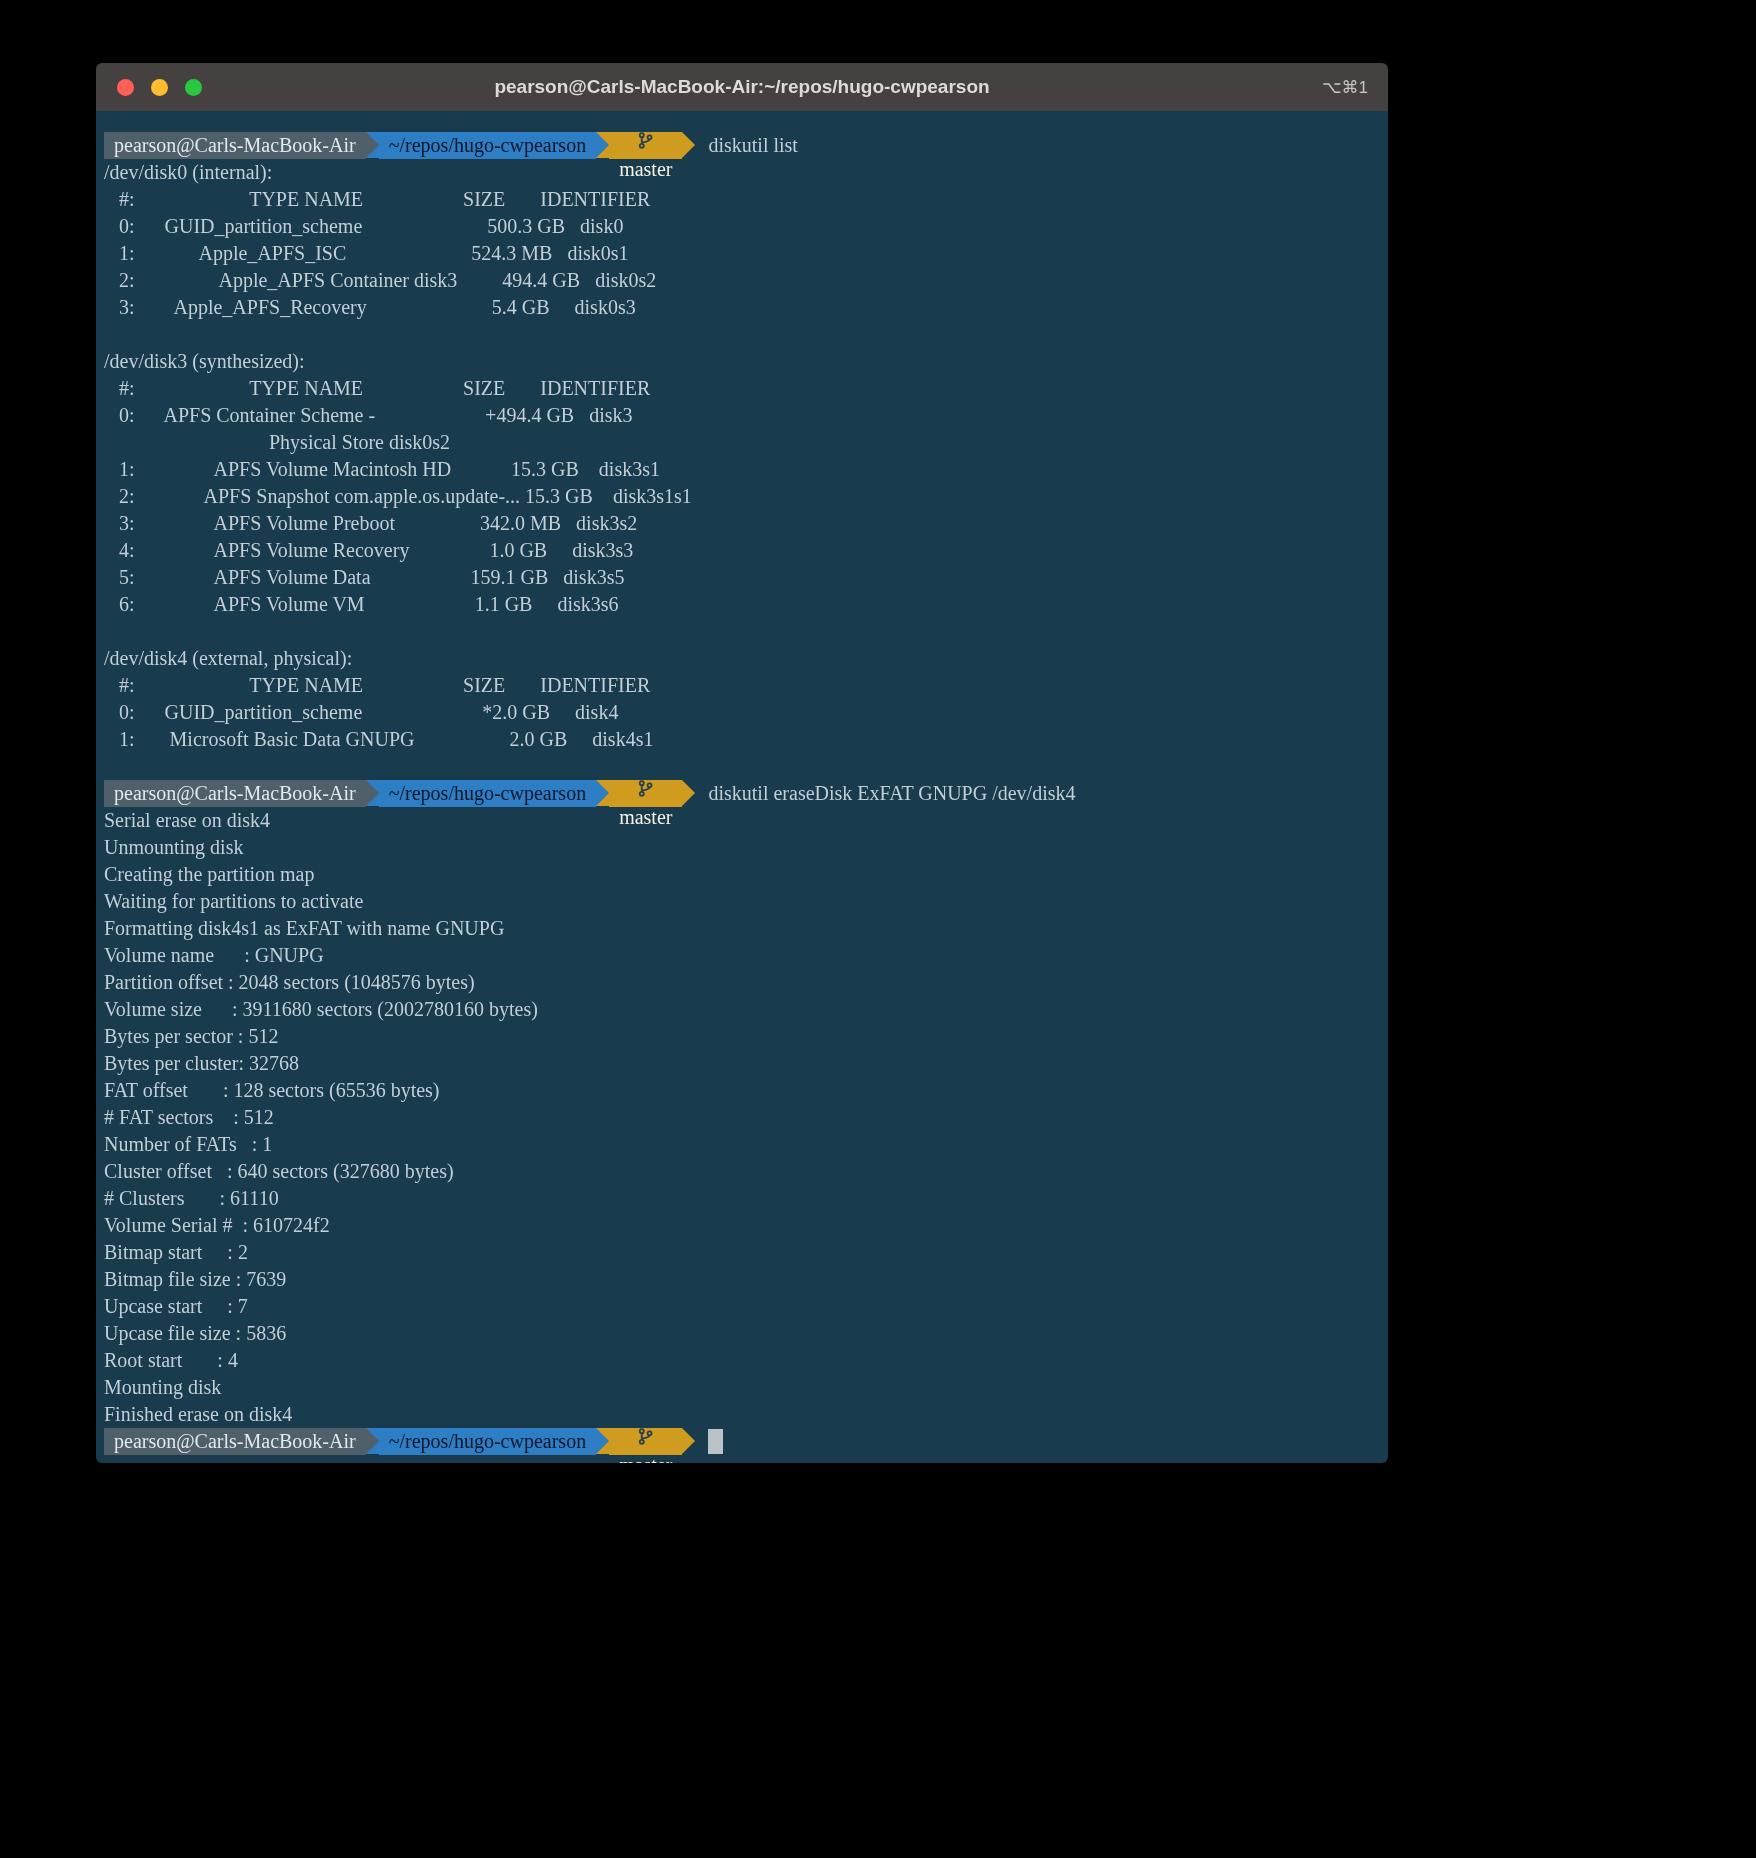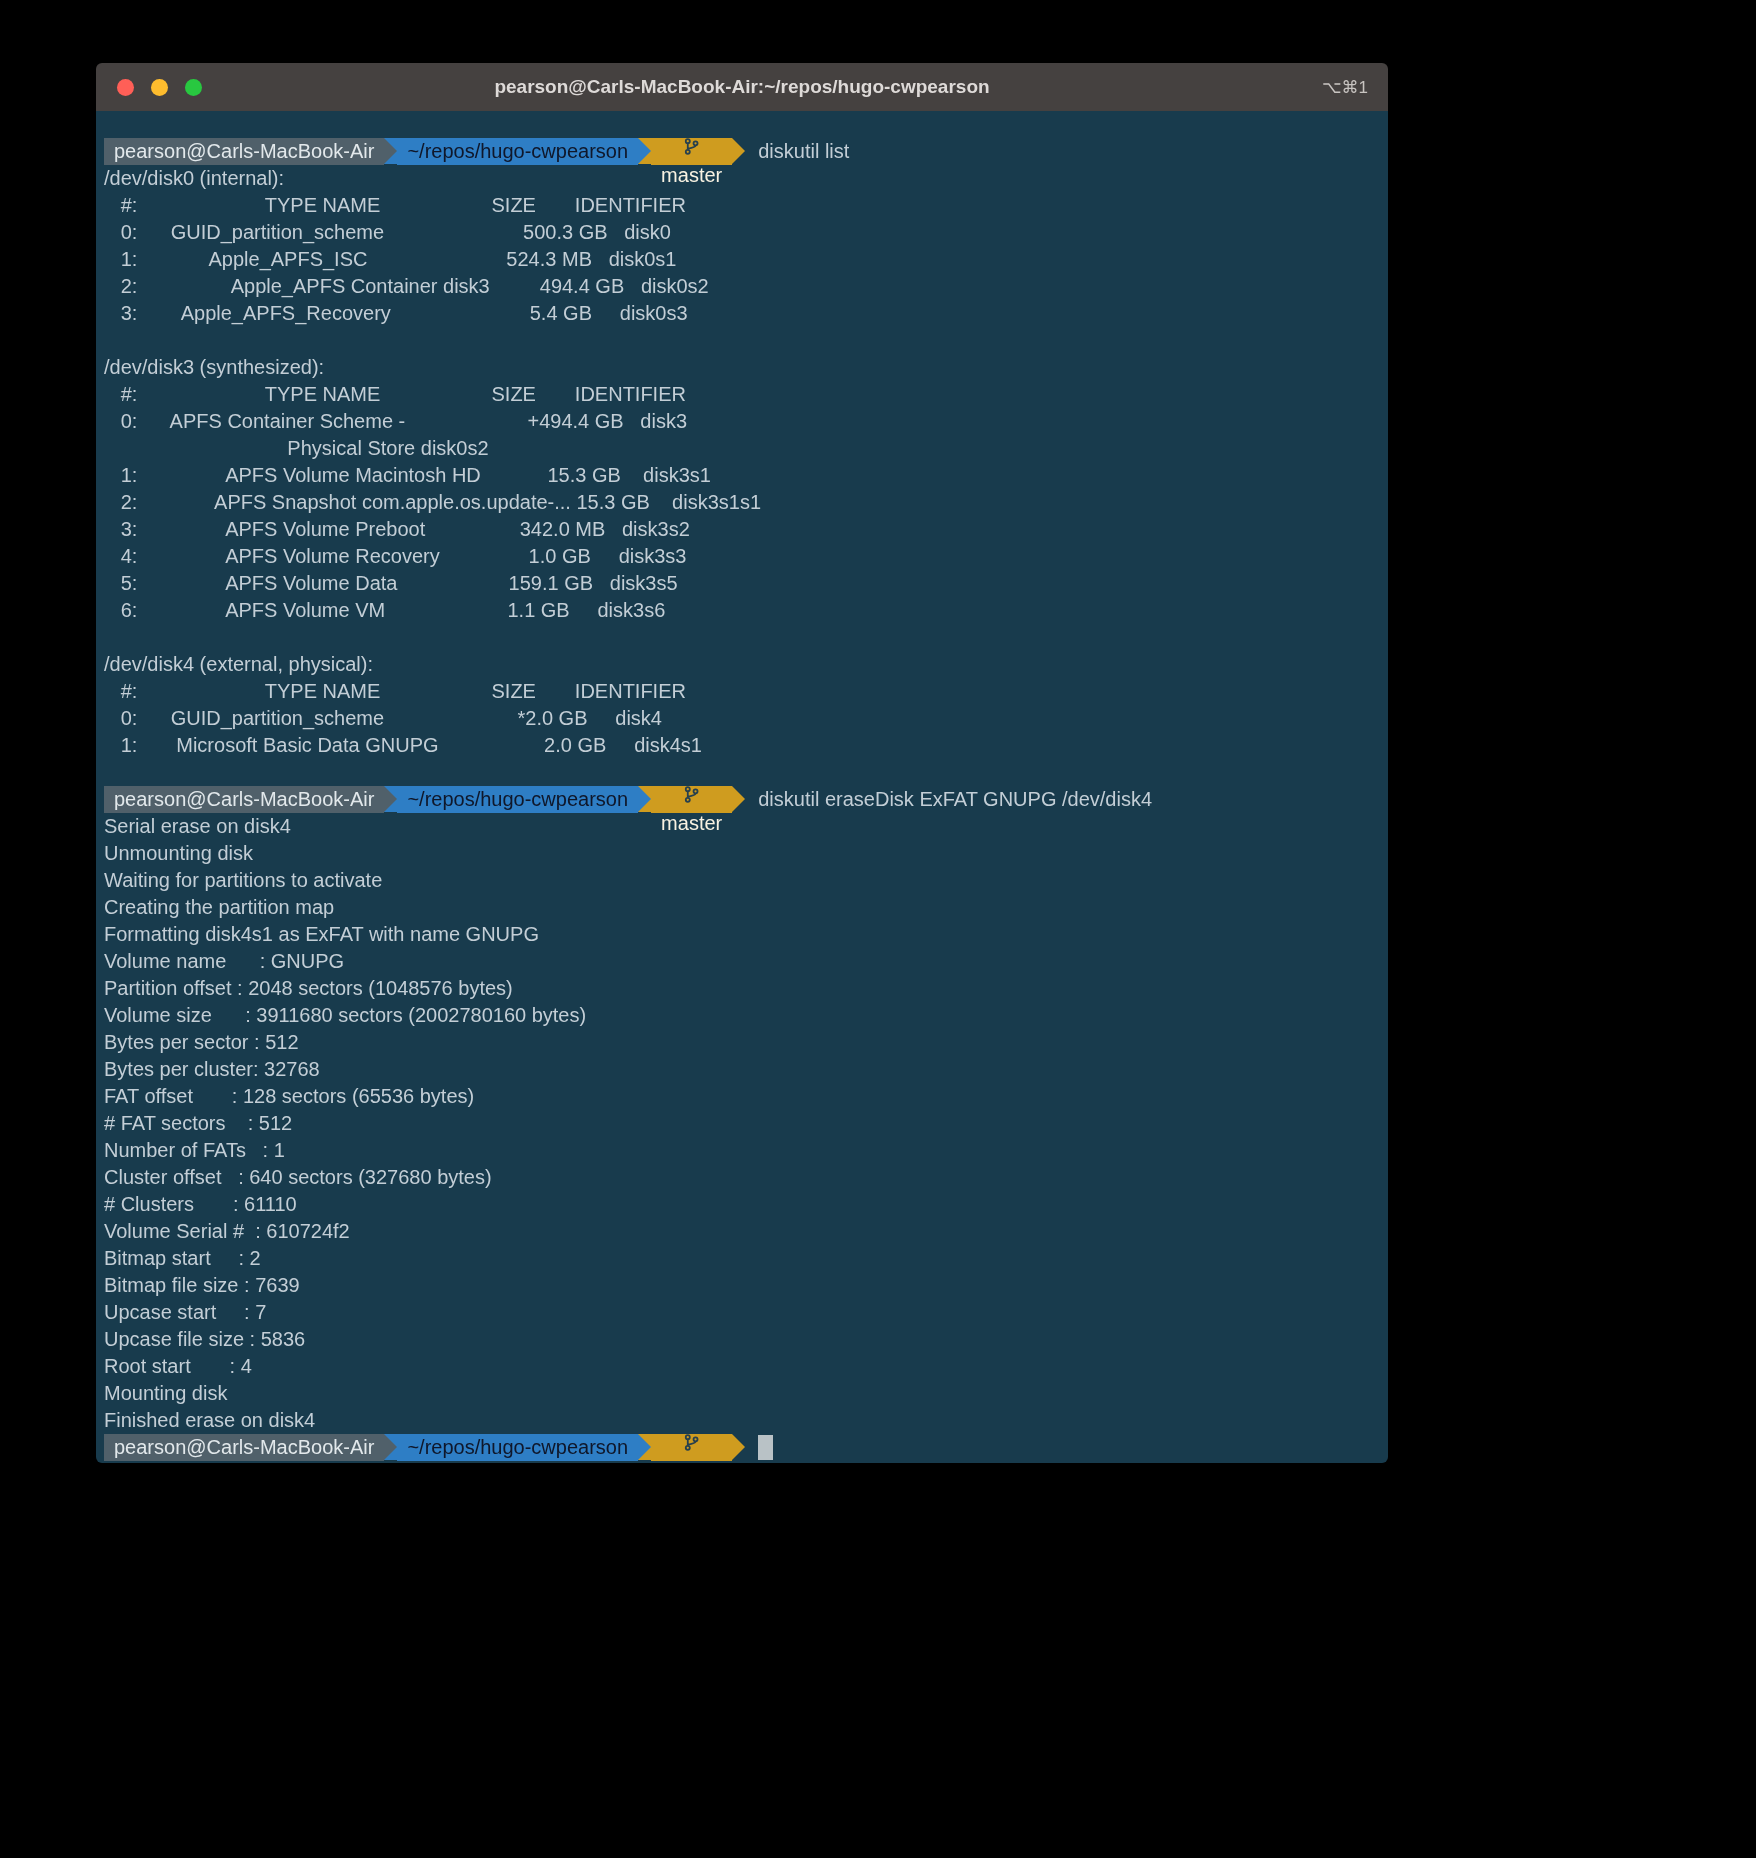--- a/index.html
+++ b/index.html
@@ -57,24 +57,24 @@
     position: absolute;
     right: 20px;
     font-family: "Liberation Sans", sans-serif;
     font-size: 17px;
     color: #c8c4c1;
   }
   .term {
     flex: 1;
     background: var(--terminal-bg, #183b4d);
     color: var(--terminal-fg, #c3ced6);
-    font-family: Liberation Sans, sans-serif;
+    font-family: Liberation Serif, serif;
     font-size: 20px;
     line-height: 27px;
-    padding: 27px 8px;
+    padding: 21px 8px;
     overflow: hidden;
   }
   .line {
     white-space: pre;
     min-height: 27px;
   }
   .prompt-line {
     display: flex;
     align-items: stretch;
     height: 27px;
@@ -195,22 +195,22 @@
         </span>
         <span>master</span>
       </span>
       <span class="arrow a3"></span>
       <span class="cmd">diskutil eraseDisk ExFAT GNUPG /dev/disk4</span>
     </div>
 
     <div>
         <div class="line">Serial erase on disk4</div>
         <div class="line">Unmounting disk</div>
+        <div class="line">Creating the partition map</div>
         <div class="line">Waiting for partitions to activate</div>
-        <div class="line">Creating the partition map</div>
         <div class="line">Formatting disk4s1 as ExFAT with name GNUPG</div>
         <div class="line">Volume name      : GNUPG</div>
         <div class="line">Partition offset : 2048 sectors (1048576 bytes)</div>
         <div class="line">Volume size      : 3911680 sectors (2002780160 bytes)</div>
         <div class="line">Bytes per sector : 512</div>
         <div class="line">Bytes per cluster: 32768</div>
         <div class="line">FAT offset       : 128 sectors (65536 bytes)</div>
         <div class="line"># FAT sectors    : 512</div>
         <div class="line">Number of FATs   : 1</div>
         <div class="line">Cluster offset   : 640 sectors (327680 bytes)</div>

